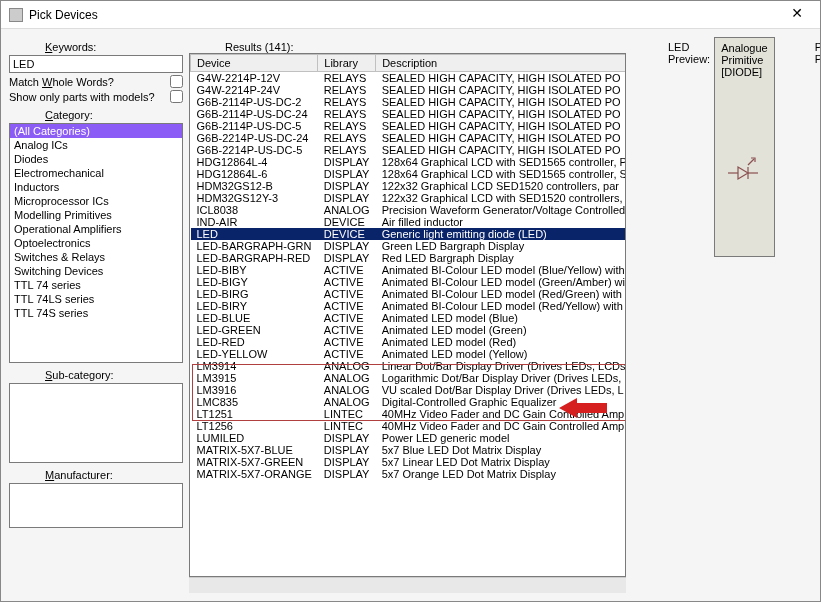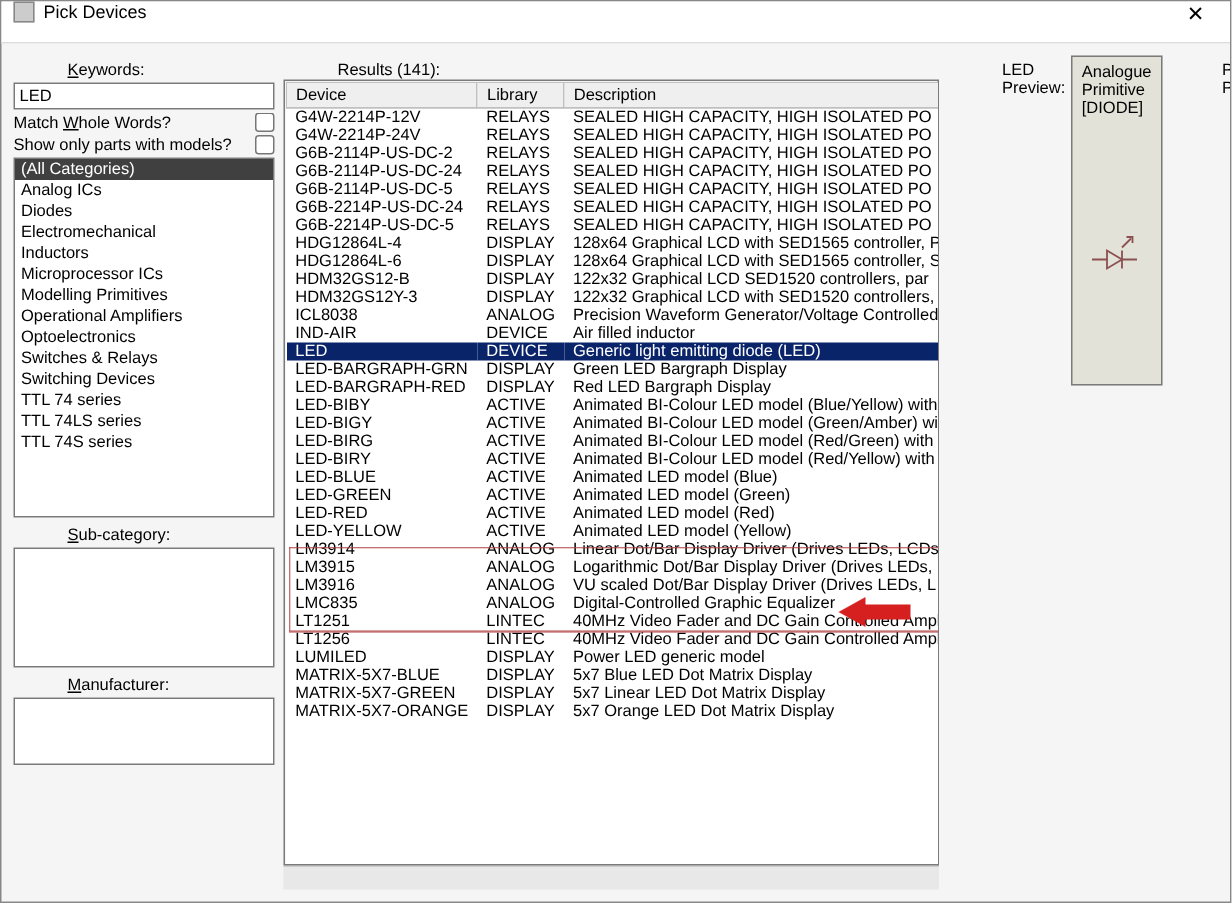--- a/index.html
+++ b/index.html
@@ -1,31 +1,31 @@
 <!DOCTYPE html>
 <html><head>
 <meta charset="utf-8">
 <style>
 * { box-sizing: border-box; margin: 0; padding: 0; }
 body { font-family: Tahoma, Arial, sans-serif; font-size: 11px; background: #d4d0c8; }
 .window { width: 821px; height: 602px; background: #f5f5f5; border: 1px solid #888; position: relative; display: flex; flex-direction: column; }
-.titlebar { height: 28px; background: #fff; border-bottom: 1px solid #ddd; display: flex; padding: 0 8px; }
+.titlebar { height: 28px; background: #fff; border-bottom: 1px solid #ddd; display: flex; align-items: center; padding: 0 8px; }
 .titlebar .icon { width: 14px; height: 14px; background: #ccc; border: 1px solid #888; margin-right: 6px; }
 .titlebar .title { flex: 1; font-size: 12px; }
 .titlebar .close { width: 30px; height: 20px; text-align: center; font-size: 14px; cursor: pointer; }
 .content { flex: 1; display: flex; padding: 8px; gap: 6px; overflow: hidden; }
 .leftpanel { width: 174px; display: flex; flex-direction: column; gap: 2px; }
 .label { font-size: 11px; color: #000; margin-top: 4px; padding-left: 36px; }
 .label u { text-decoration: underline; }
 .input { width: 100%; height: 18px; border: 1px solid #7a7a7a; background: #fff; padding: 0 3px; font-size: 11px; }
 .checkrow { display: flex; align-items: center; justify-content: space-between; font-size: 11px; }
 .checkrow input { margin-left: 4px; }
 .listbox { border: 1px solid #7a7a7a; background: #fff; overflow-y: auto; font-size: 11px; }
 .listbox .item { padding: 1px 4px; cursor: pointer; white-space: nowrap; }
-.listbox .item.selected { background: #404040; color: #fff; }
+.listbox .item.selected { background: #8b5cf6; color: #fff; }
 .midpanel { flex: 1; display: flex; flex-direction: column; min-width: 0; }
 .tablewrap { flex: 1; border: 1px solid #7a7a7a; background: #fff; overflow: auto; position: relative; }
 table { width: 100%; border-collapse: collapse; font-size: 11px; }
 th { background: #efefef; border: 1px solid #c0c0c0; text-align: left; padding: 2px 6px; font-weight: normal; position: sticky; top: 0; }
 td { padding: 0px 6px; white-space: nowrap; }
 tr.selected td { background: #0a246a; color: #fff; }
 .rightpanel { width: 180px; display: flex; flex-direction: row; gap: 4px; }
 .preview { border: 1px solid #7a7a7a; flex: 1; display: flex; flex-direction: column; }
 .preview.led { background: #e2e2d8; }
 .preview.pcb { background: #000; color: #fff; }
@@ -54,20 +54,21 @@
       <div class="label"><u>K</u>eywords:</div>
       <input class="input" value="LED" style="">
       <div class="checkrow">
         <span>Match <u>W</u>hole Words?</span>
         <input type="checkbox" style="">
       </div>
       <div class="checkrow">
         <span>Show only parts with models?</span>
         <input type="checkbox" style="">
       </div>
+      <div class="label"><u>C</u>ategory:</div>
       <div class="listbox" id="catlist" style="height:240px">
           <div class="item selected">(All Categories)</div>
           <div class="item">Analog ICs</div>
           <div class="item">Diodes</div>
           <div class="item">Electromechanical</div>
           <div class="item">Inductors</div>
           <div class="item">Microprocessor ICs</div>
           <div class="item">Modelling Primitives</div>
           <div class="item">Operational Amplifiers</div>
           <div class="item">Optoelectronics</div>

